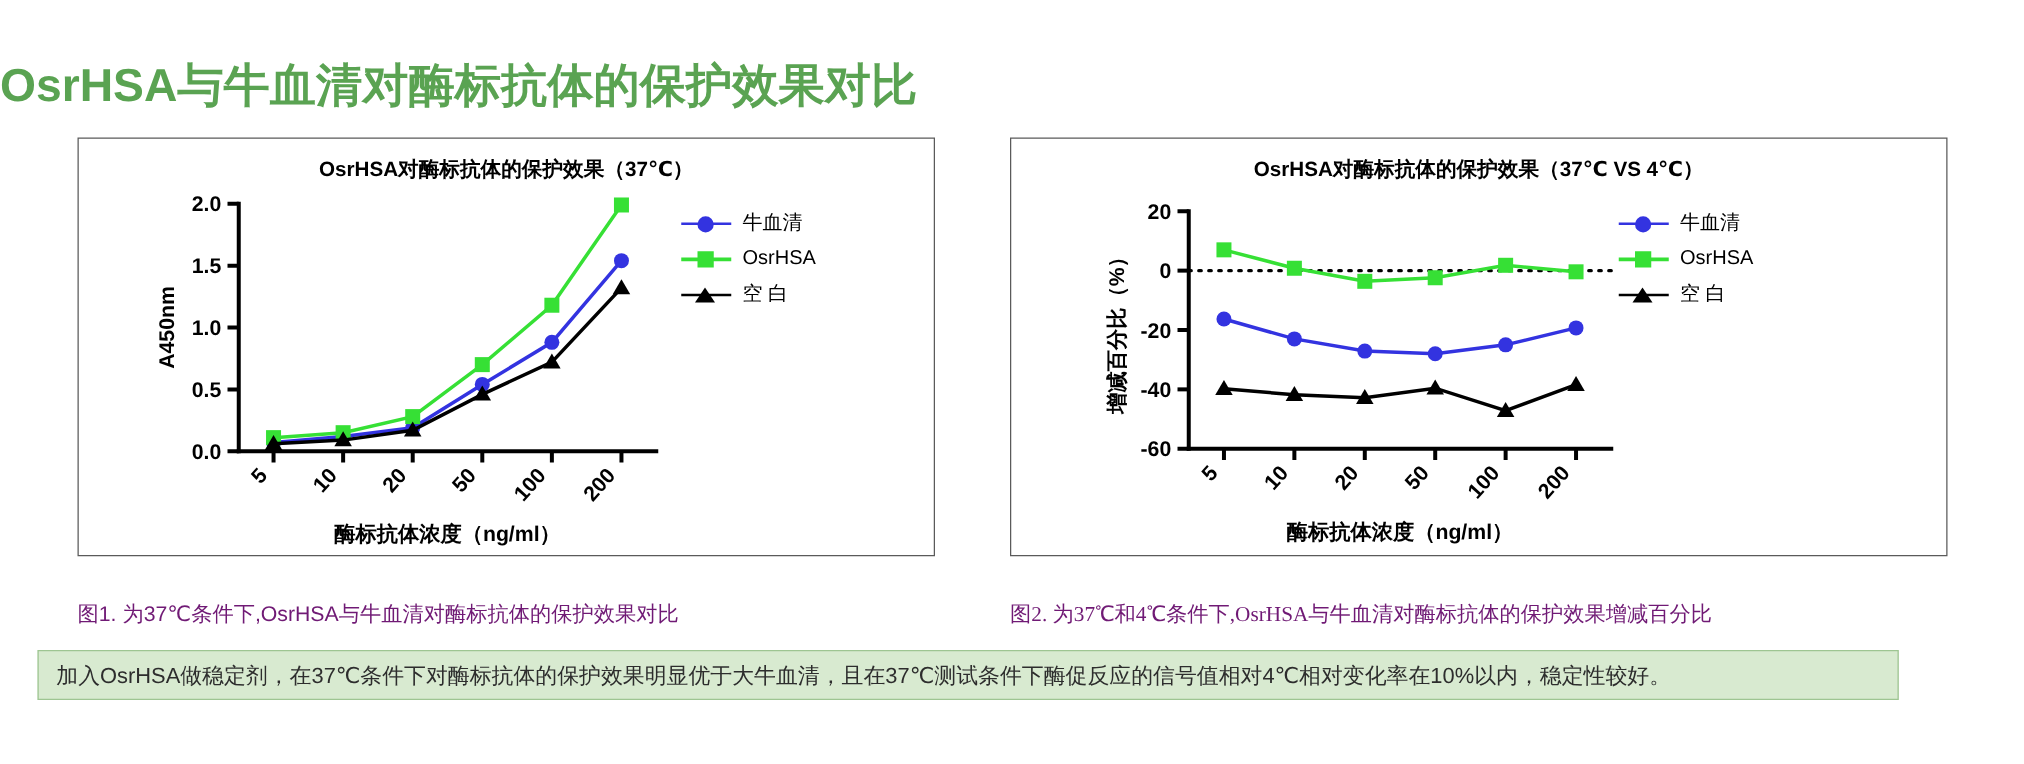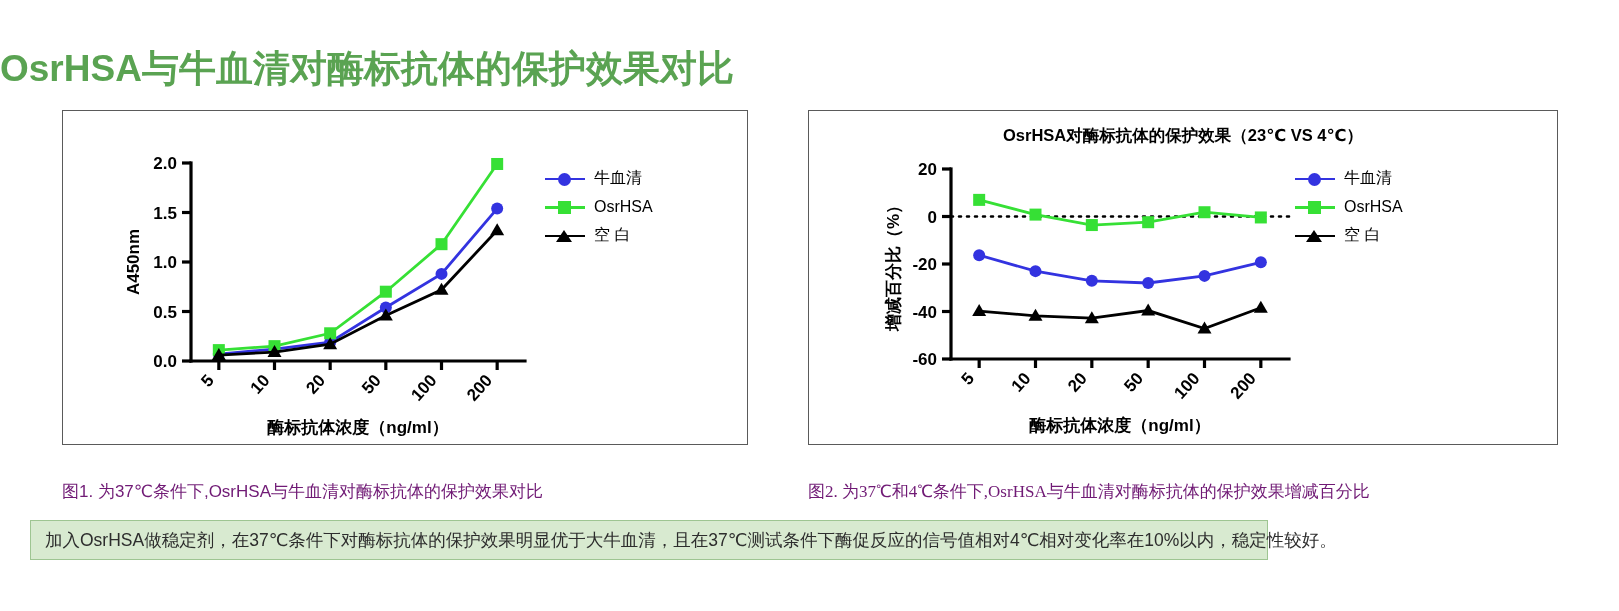--- a/index.html
+++ b/index.html
@@ -27,21 +27,21 @@
   #title-right{top:14px;}
   .plot-svg{position:absolute;left:0;top:0;}
   .caption{
     position:absolute;font-size:17px;color:#701a75;white-space:nowrap;
     font-family:"Liberation Sans","DejaVu Sans",sans-serif;
     margin-top:12px;
   }
   #caption-left{left:62px;top:468px;}
   #caption-right{left:808px;top:468px;font-family:Liberation Serif, serif;}
   .summary-banner{
-    position:absolute;left:30px;top:520px;width:1238px;height:40px;
+    position:absolute;left:30px;top:520px;width:1489px;height:40px;
     background:#d8ead0;border:1px solid #9ec592;box-sizing:border-box;
     display:flex;align-items:center;padding-left:14px;
     font-size:17.5px;color:#2d2d2d;white-space:nowrap;
     font-family:"Liberation Sans","DejaVu Sans",sans-serif;
   }
   .legend-row{display:flex;align-items:center;margin-bottom:9px;}
   .legend-text{font-size:16px;color:#000;margin-left:9px;
     font-family:"Liberation Sans","DejaVu Sans",sans-serif;}
   .legend-box{position:absolute;}
   #legend-left{left:545px;top:168px;}
@@ -52,20 +52,21 @@
   .circ{width:13px;height:13px;border-radius:50%;background:#3333e0;}
   .sqr{width:13px;height:13px;background:#36e035;}
   .tri{width:0;height:0;border-left:8px solid transparent;border-right:8px solid transparent;border-bottom:12px solid #000;left:11px;top:2px;}
 </style>
 </head>
 <body>
 
 <div class="main-title">OsrHSA与牛血清对酶标抗体的保护效果对比</div>
 
 <div class="panel" id="panel-left">
+  <div class="chart-title" id="title-left">OsrHSA对酶标抗体的保护效果（37℃）</div>
   <svg class="plot-svg" id="svg-left" width="686" height="335">
       <line x1="128" y1="52" x2="128" y2="250" stroke="#000" stroke-width="3.2" stroke-linecap="square"></line>
       <line x1="128" y1="250" x2="462" y2="250" stroke="#000" stroke-width="3.2" stroke-linecap="square"></line>
       <line x1="119" y1="250" x2="128" y2="250" stroke="#000" stroke-width="3.2"></line>
       <text x="114" y="256" text-anchor="end" font-size="17" font-weight="bold" font-family="&quot;Liberation Sans&quot;, sans-serif" fill="#000">0.0</text>
       <line x1="119" y1="200.5" x2="128" y2="200.5" stroke="#000" stroke-width="3.2"></line>
       <text x="114" y="206.5" text-anchor="end" font-size="17" font-weight="bold" font-family="&quot;Liberation Sans&quot;, sans-serif" fill="#000">0.5</text>
       <line x1="119" y1="151" x2="128" y2="151" stroke="#000" stroke-width="3.2"></line>
       <text x="114" y="157" text-anchor="end" font-size="17" font-weight="bold" font-family="&quot;Liberation Sans&quot;, sans-serif" fill="#000">1.0</text>
       <line x1="119" y1="101.5" x2="128" y2="101.5" stroke="#000" stroke-width="3.2"></line>
@@ -128,21 +129,21 @@
   <div class="legend-row">
     <span class="lg-sym">
       <span class="lg-line" style="background:#000"></span>
       <span class="lg-mark tri"></span>
     </span>
     <span class="legend-text">空 白</span>
   </div>
 </div>
 
 <div class="panel" id="panel-right">
-  <div class="chart-title" id="title-right">OsrHSA对酶标抗体的保护效果（23℃ VS 4℃）</div>
+  <div class="chart-title" id="title-right">OsrHSA对酶标抗体的保护效果（37℃ VS 4℃）</div>
   <svg class="plot-svg" id="svg-right" width="750" height="335">
       <line x1="142" y1="58" x2="142" y2="248" stroke="#000" stroke-width="3.2" stroke-linecap="square"></line>
       <line x1="142" y1="248" x2="480" y2="248" stroke="#000" stroke-width="3.2" stroke-linecap="square"></line>
       <line x1="133" y1="248" x2="142" y2="248" stroke="#000" stroke-width="3.2"></line>
       <text x="128" y="254" text-anchor="end" font-size="17" font-weight="bold" font-family="&quot;Liberation Sans&quot;, sans-serif" fill="#000">-60</text>
       <line x1="133" y1="200.5" x2="142" y2="200.5" stroke="#000" stroke-width="3.2"></line>
       <text x="128" y="206.5" text-anchor="end" font-size="17" font-weight="bold" font-family="&quot;Liberation Sans&quot;, sans-serif" fill="#000">-40</text>
       <line x1="133" y1="153" x2="142" y2="153" stroke="#000" stroke-width="3.2"></line>
       <text x="128" y="159" text-anchor="end" font-size="17" font-weight="bold" font-family="&quot;Liberation Sans&quot;, sans-serif" fill="#000">-20</text>
       <line x1="133" y1="105.5" x2="142" y2="105.5" stroke="#000" stroke-width="3.2"></line>

